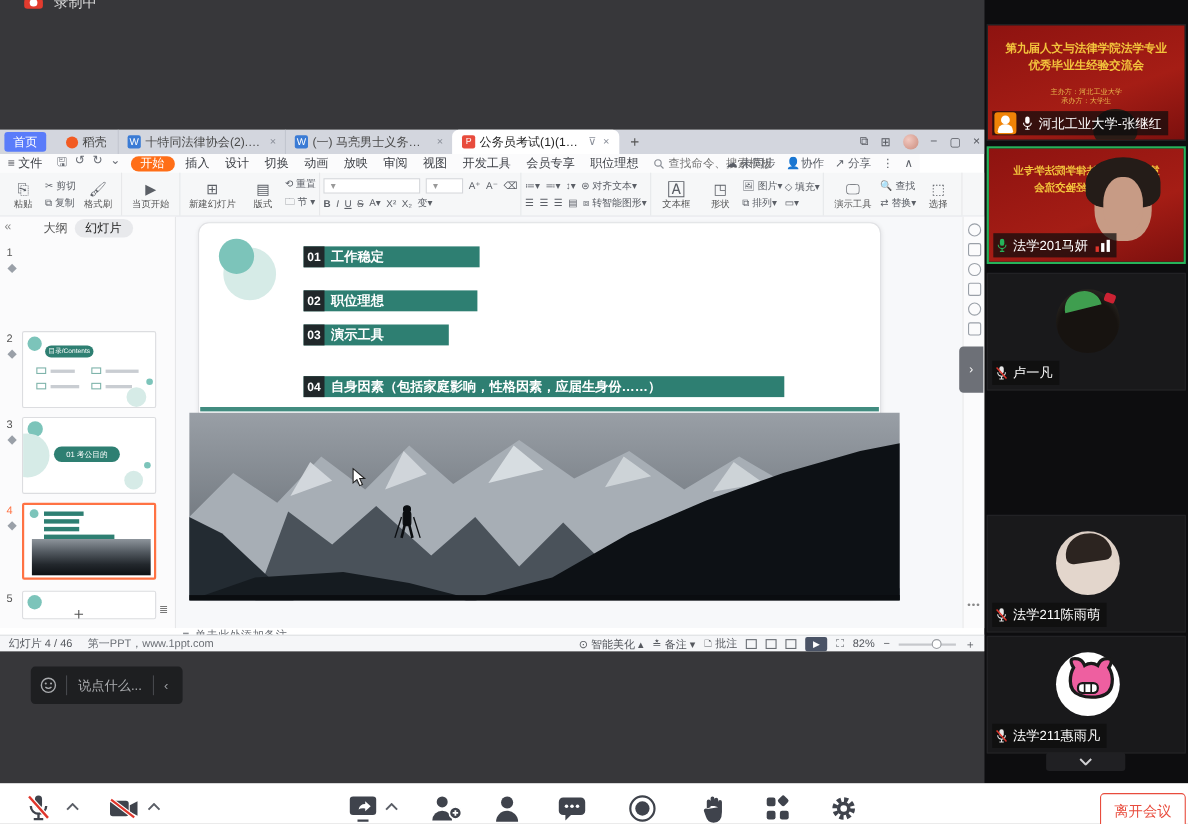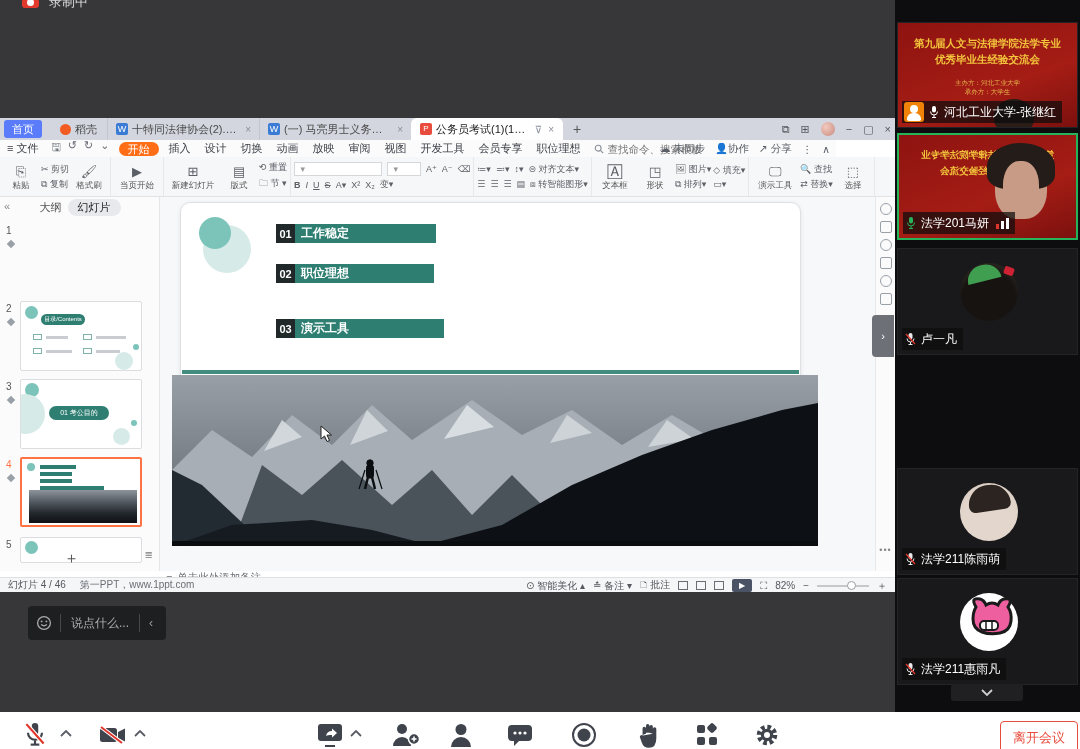--- a/index.html
+++ b/index.html
@@ -389,23 +389,27 @@
           <div class="tcircle teal abs" style="left:18px;top:14px;width:32px;height:32px"></div>
 
           <div class="slide-bar" style="top:21px;width:160px">
             <span class="num">01</span>
             <span class="txt">工作稳定</span>
           </div>
           <div class="slide-bar" style="top:61px;width:158px">
             <span class="num">02</span>
             <span class="txt">职位理想</span>
           </div>
-          <div class="slide-bar" style="top:116px;width:168px">
+          <div class="slide-bar" style="top:92px;width:132px">
             <span class="num">03</span>
             <span class="txt">演示工具</span>
+          </div>
+          <div class="slide-bar" style="top:139px;width:437px">
+            <span class="num">04</span>
+            <span class="txt">自身因素（包括家庭影响，性格因素，应届生身份……）</span>
           </div>
           <div id="teal-strip"></div>
         </div>
 
         <svg id="mountain" viewBox="0 0 646 171" preserveAspectRatio="none">
           <defs>
             <linearGradient id="sky" x1="0" y1="0" x2="0" y2="1">
               <stop offset="0" stop-color="#999fa6"></stop>
                 <stop offset="1" stop-color="#5a6168"></stop>
             </linearGradient>

